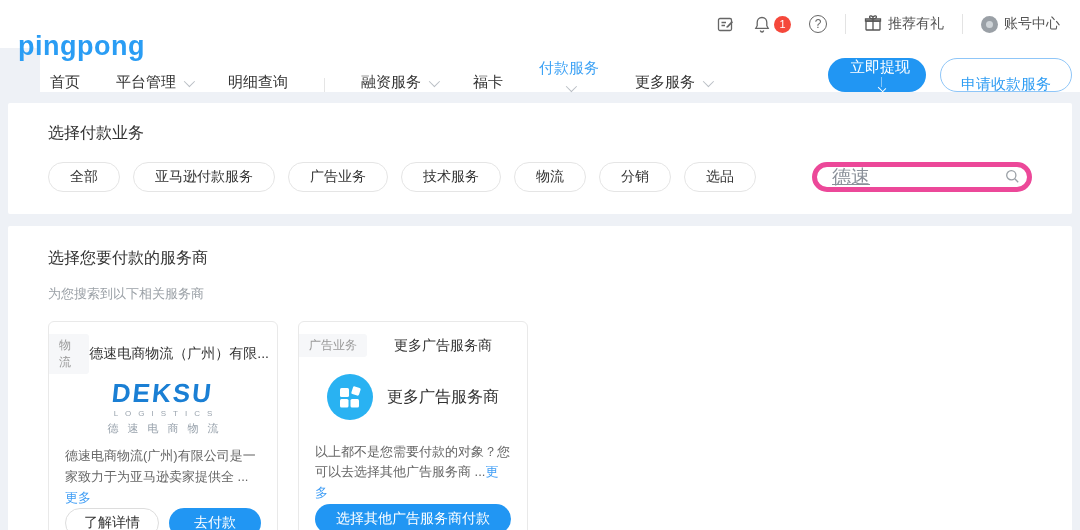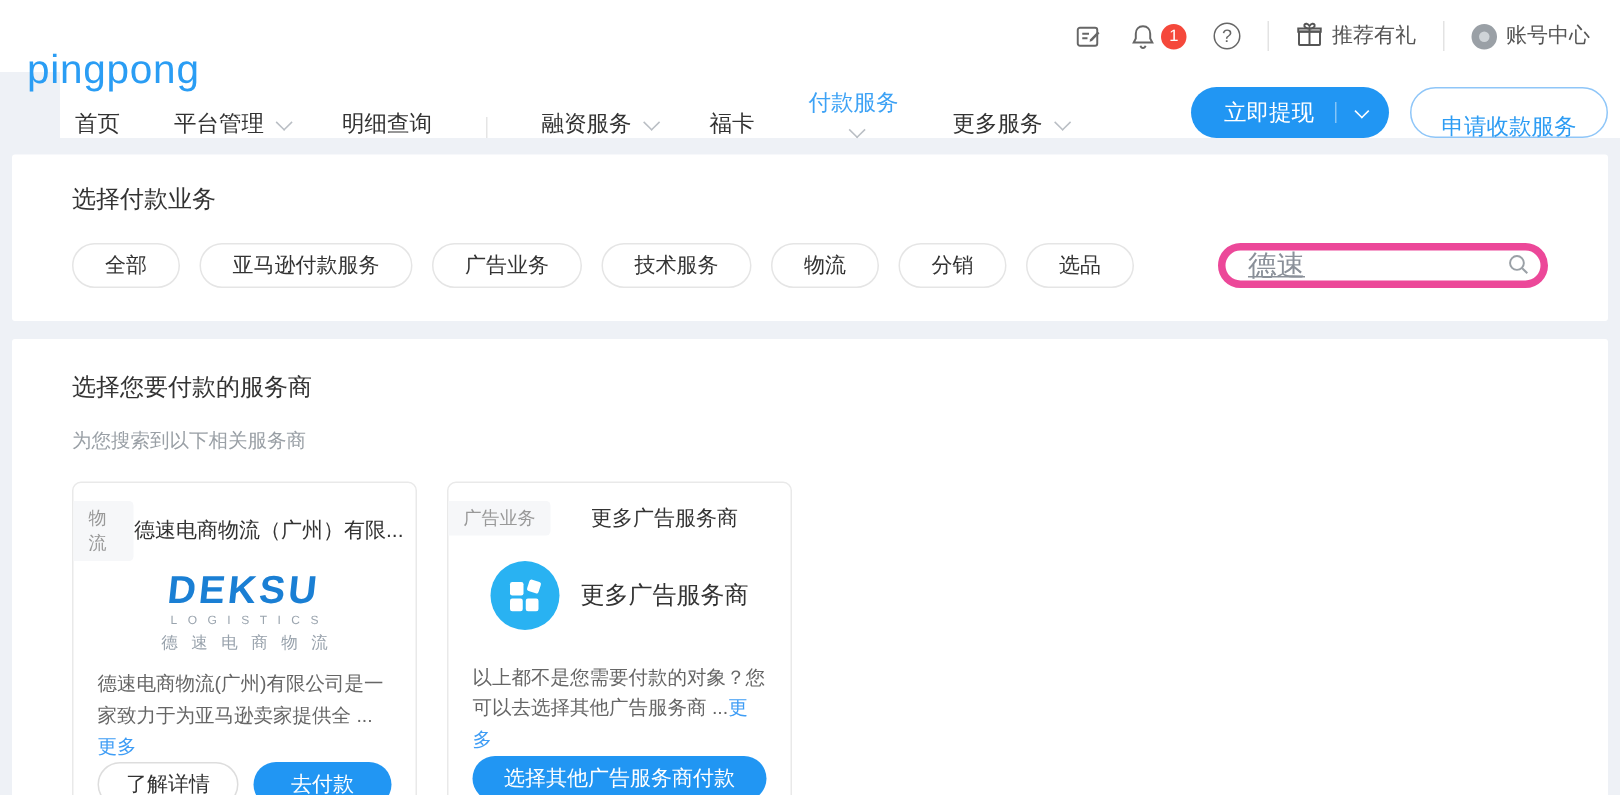--- a/index.html
+++ b/index.html
@@ -1,21 +1,21 @@
 <!DOCTYPE html>
 <html><head>
 <meta charset="utf-8">
 <style>
   * { margin:0; padding:0; box-sizing:border-box; }
   html,body { width:1080px; height:530px; overflow:hidden; }
   body { font-family:"Liberation Sans","DejaVu Sans",sans-serif; background:#eef1f6; color:#333; }
 
   
   .topbar { height:48px; background:#fff; display:flex; align-items:center; padding:0 20px 0 18px; }
-  .logo { font-size:27px; font-weight:normal; color:#2a9df4; letter-spacing:0.5px;margin-top:44px; }
+  .logo { font-size:27px; font-weight:bold; color:#2a9df4; letter-spacing:0.5px;margin-top:44px; }
   .topbar-right { margin-left:auto; display:flex; align-items:center; gap:18px; font-size:14px; color:#555; }
   .tb-icon { display:flex; align-items:center; cursor:pointer; }
   .bell-wrap { display:flex; align-items:center; gap:3px; }
   .badge { min-width:17px; height:17px; border-radius:9px; background:#f5483b; color:#fff; font-size:11px;
            display:flex; align-items:center; justify-content:center; padding:0 4px; }
   .qmark { width:18px; height:18px; border:1.4px solid #666; border-radius:50%; font-size:12px; color:#666;
            display:flex; align-items:center; justify-content:center; }
   .tb-div { width:1px; height:20px; background:#e3e3e3; }
   .tb-link { display:flex; align-items:center; gap:6px; cursor:pointer; color:#555; }
   .avatar { width:17px; height:17px; border-radius:50%; background:#9aa0a6; position:relative; }
@@ -23,21 +23,21 @@
 
   
   .navbar { height:44px; background:#fff; display:flex; align-items:flex-end; padding:0 8px 0 10px;margin-left:40px; }
   .nav-item { display:flex; align-items:center; gap:6px; font-size:15px; color:#333; margin-right:36px; cursor:pointer; white-space:nowrap; }
   .nav-item.active { color:#3da2f5;flex-direction:column; }
   .chev { width:8px; height:8px; border-right:1.6px solid #b9bec4; border-bottom:1.6px solid #b9bec4;
           transform:rotate(45deg) translateY(-2px); margin-left:2px; }
   .nav-div { width:1px; height:14px; background:#e5e5e5; margin-right:36px; }
   .nav-right { margin-left:auto; display:flex; align-items:center; gap:14px; }
   .btn-withdraw { height:34px; background:#2196f3; border:none; border-radius:17px; color:#fff; font-size:15px;
-                  display:flex; align-items:center; padding:0 16px 0 22px; cursor:pointer; }
+                  display:flex; align-items:center; padding:0 16px 0 22px; cursor:pointer;flex-direction:column; }
   .bw-div { width:1px; height:14px; background:rgba(255,255,255,.45); margin:0 12px 0 14px; }
   .chev-white { width:7px; height:7px; border-right:1.6px solid #fff; border-bottom:1.6px solid #fff; transform:rotate(45deg) translateY(-2px); }
   .btn-apply { height:34px; background:#fff; border:1px solid #8fc6f8; border-radius:17px; color:#2d9cf3; font-size:15px;
                padding:16px 20px; cursor:pointer; }
 
   
   .panel { background:#fff; margin:0 8px; border-radius:2px; }
   .panel-filter { margin-top:11px; padding:20px 40px 22px; }
   .panel-title { font-size:16px; color:#333; }
   .pill-row { display:flex; align-items:center; margin-top:18px;justify-content:center; }

